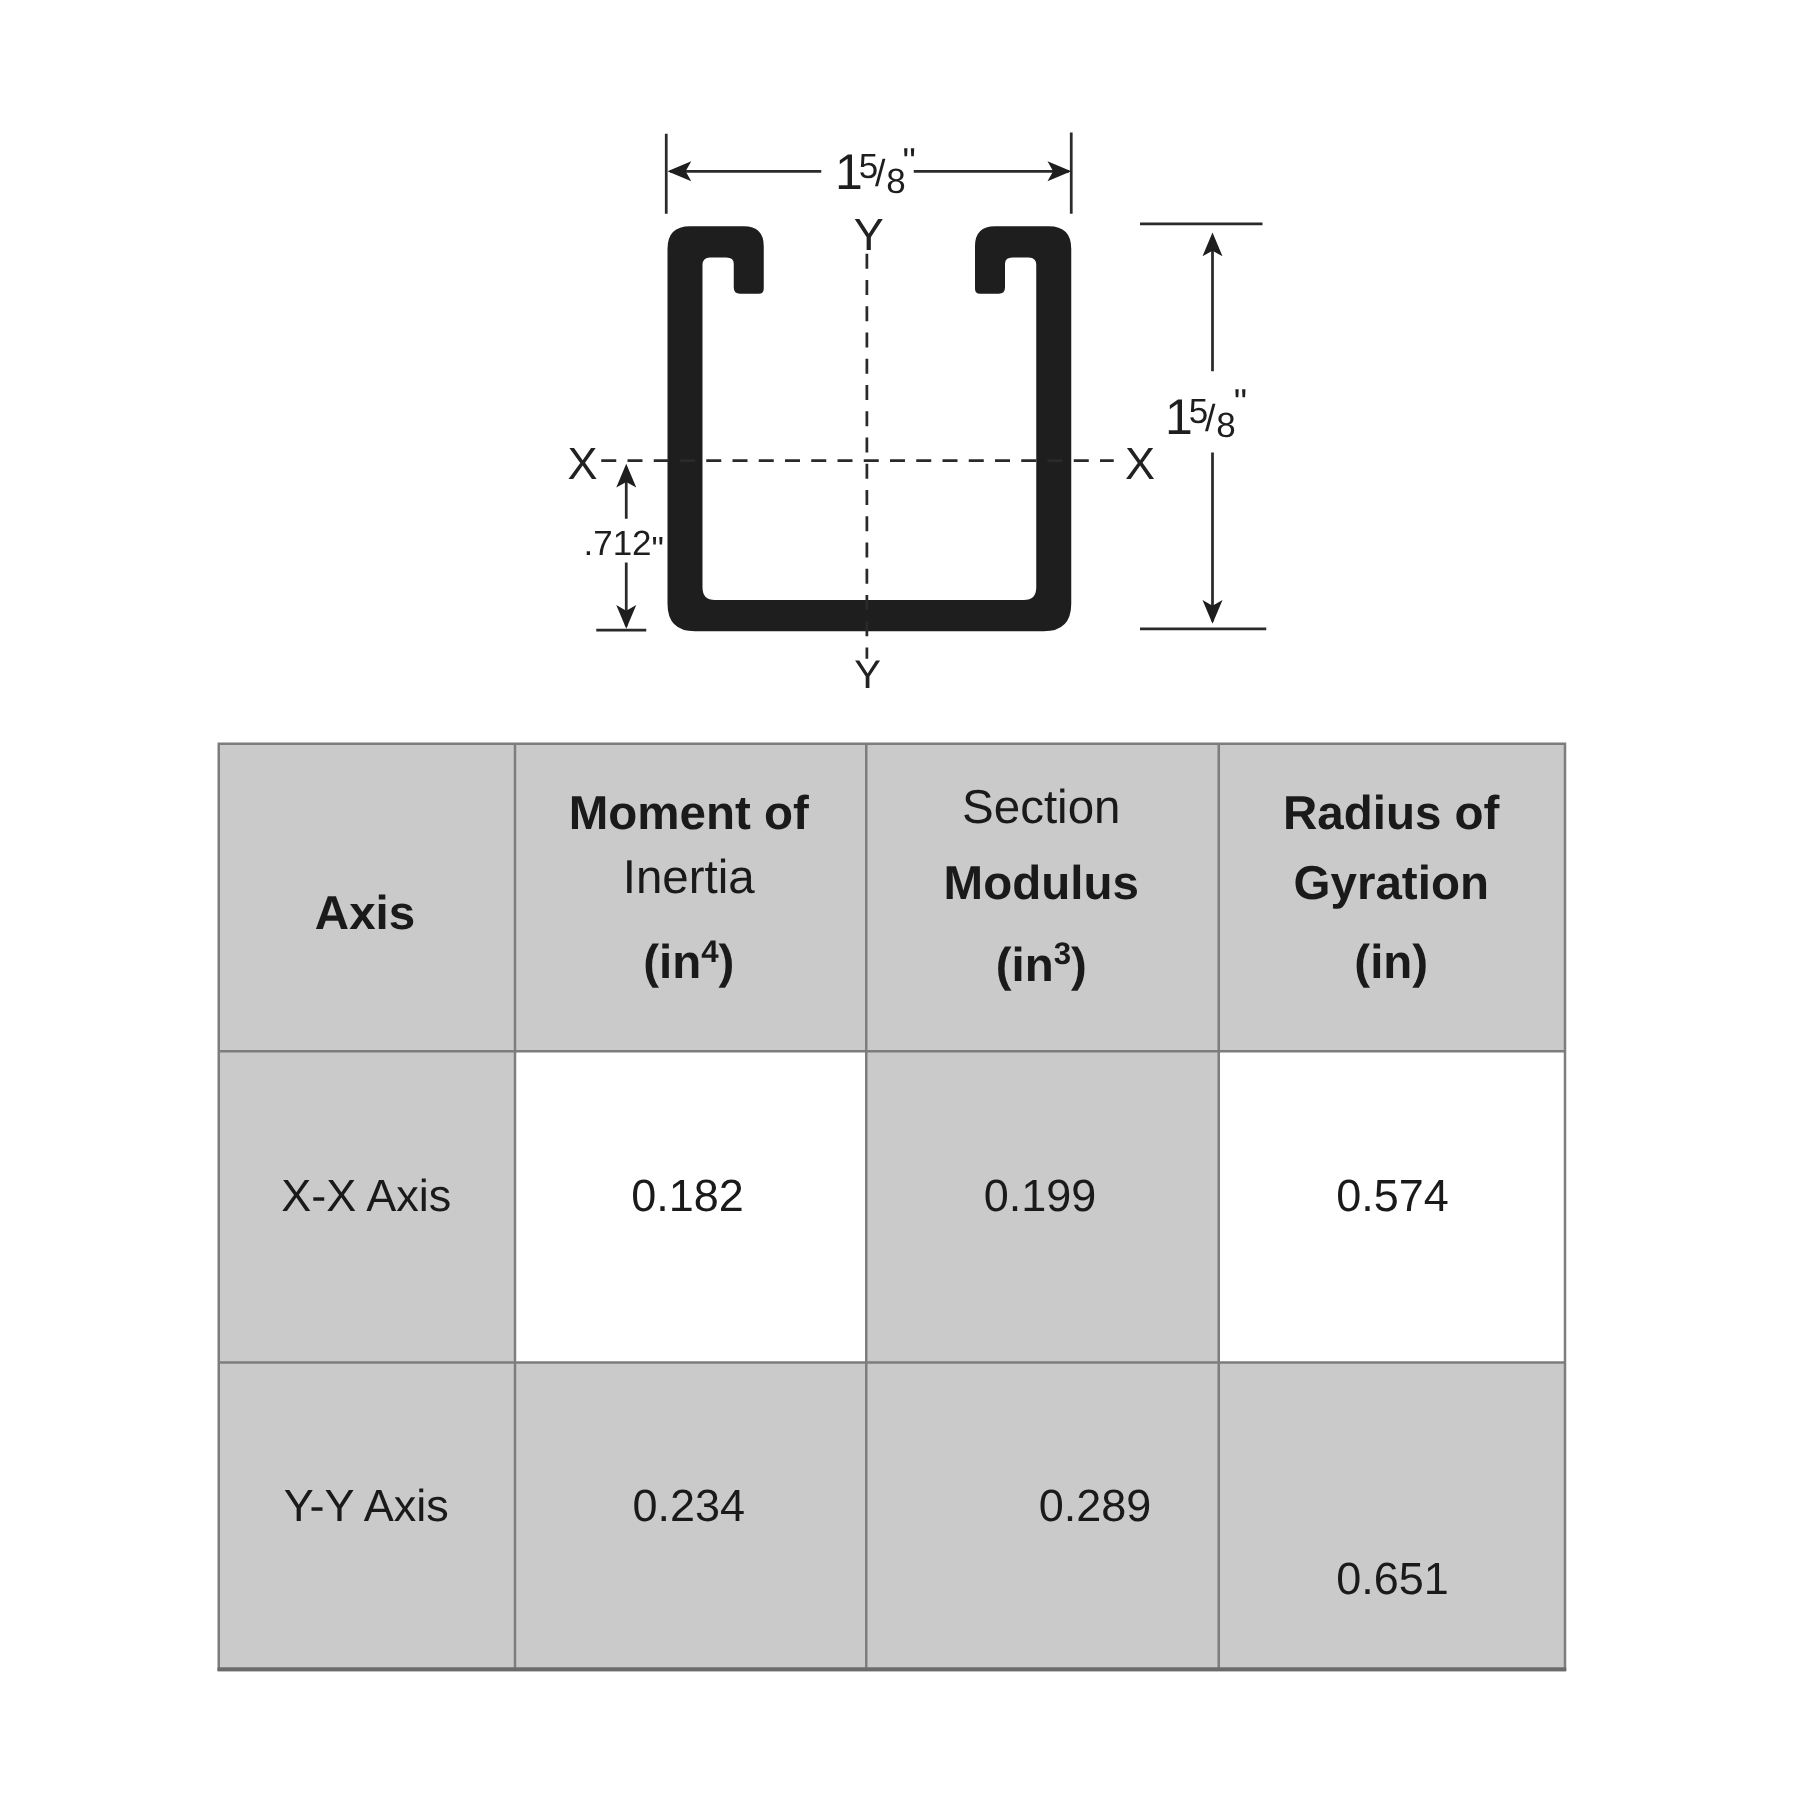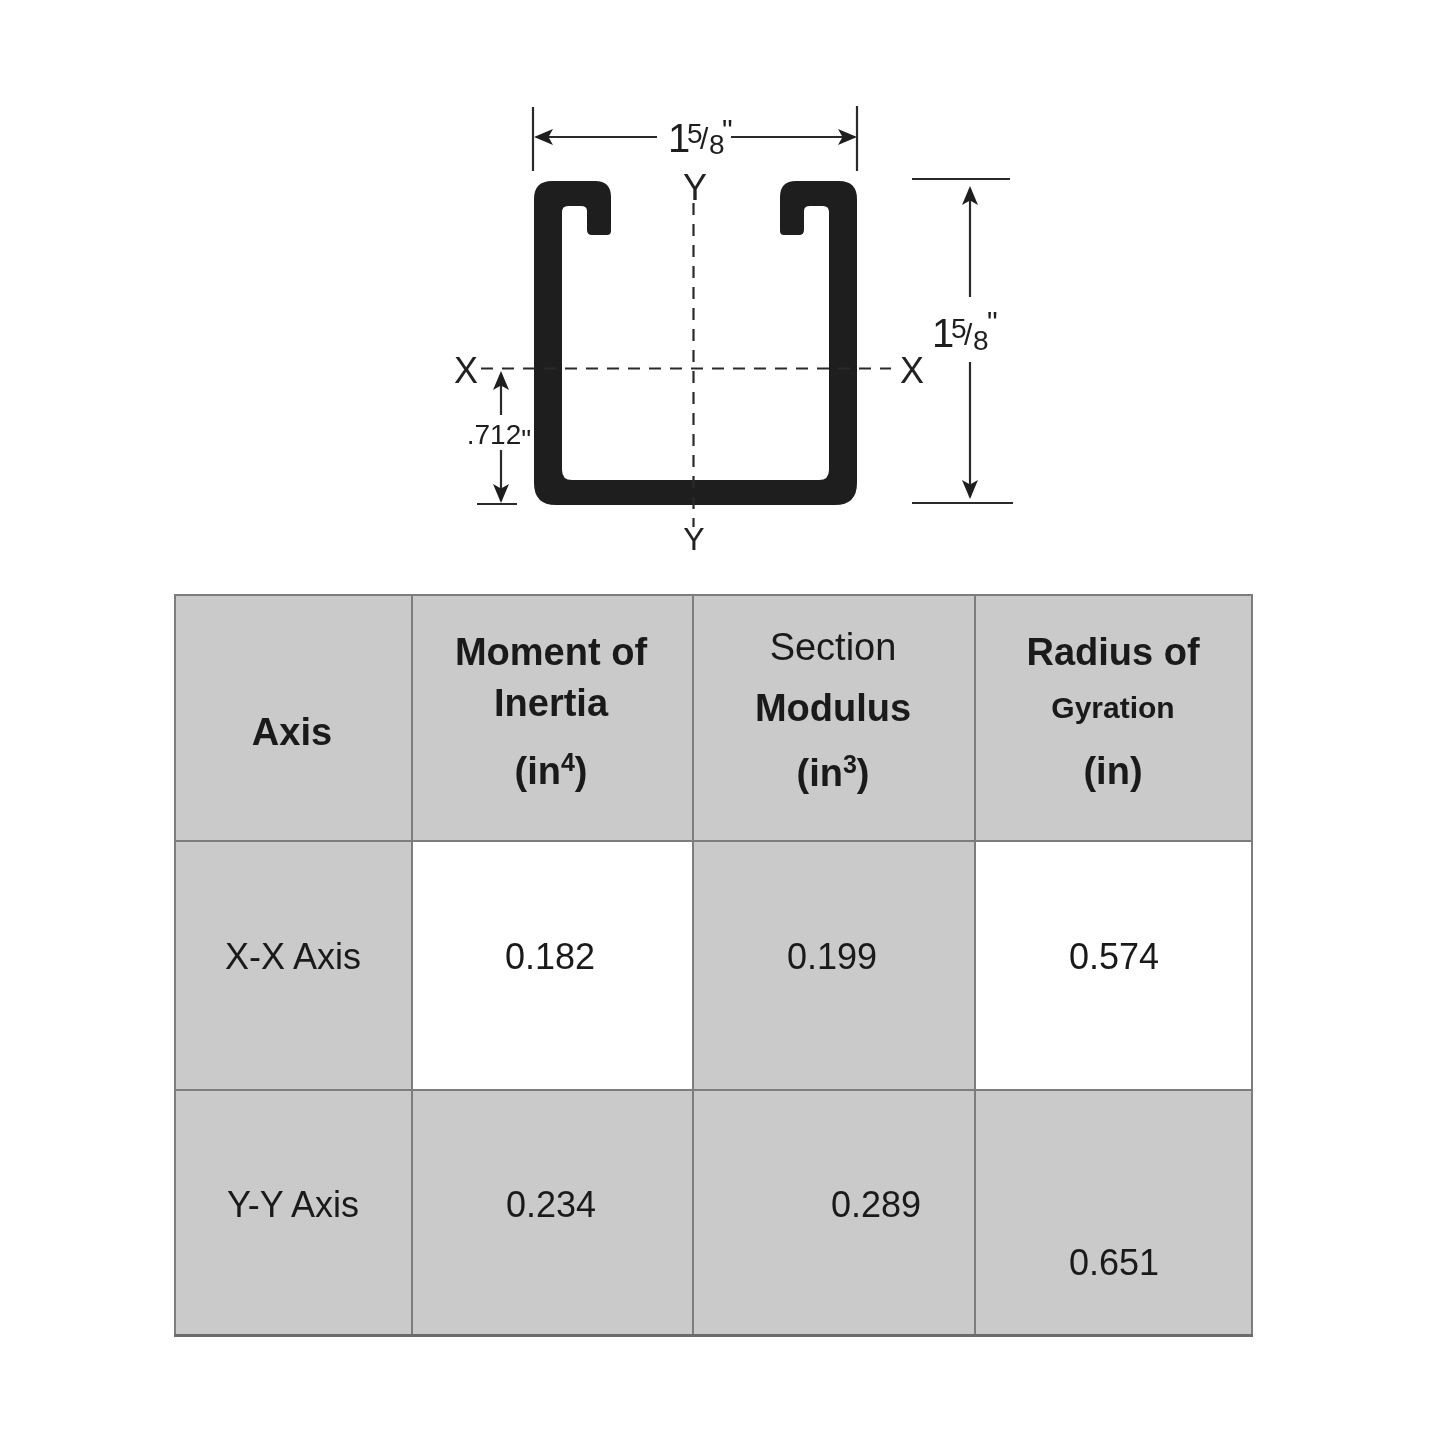--- a/index.html
+++ b/index.html
@@ -105,29 +105,29 @@
 
 <div class="abs" style="left:694px;top:1091px;width:280px;height:243px;background:#cacaca;"></div>
 
 <div class="abs" style="left:976px;top:1091px;width:275px;height:243px;background:#cacaca;"></div>
 
 <div class="abs" style="left:174px;top:1334px;width:1079px;height:3px;background:#6b6b6b;"></div>
 
 <div class="abs ctr" style="left:292px;top:708px;font-size:38px;font-weight:bold;color:#1a1a1a;margin-top:24px;">Axis</div>
 
 <div class="abs ctr" style="left:551px;top:652px;font-size:38px;font-weight:bold;color:#1a1a1a;">Moment of</div>
-<div class="abs ctr" style="left:551px;top:703px;font-size:38px;font-weight:bold;color:#1a1a1a;">Inertia</div>
+<div class="abs ctr" style="left:551px;top:703px;font-size:38px;font-weight:normal;color:#1a1a1a;">Inertia</div>
 <div class="abs ctr" style="left:551px;top:770px;font-size:38px;font-weight:bold;color:#1a1a1a;">(in<span style="font-size:25px;vertical-align:13px;">4</span>)</div>
 
 <div class="abs ctr" style="left:833px;top:647px;font-size:38px;font-weight:normal;color:#1a1a1a;">Section</div>
 <div class="abs ctr" style="left:833px;top:708px;font-size:38px;font-weight:bold;color:#1a1a1a;">Modulus</div>
 <div class="abs ctr" style="left:833px;top:772px;font-size:38px;font-weight:bold;color:#1a1a1a;">(in<span style="font-size:25px;vertical-align:13px;">3</span>)</div>
 
 <div class="abs ctr" style="left:1113px;top:652px;font-size:38px;font-weight:bold;color:#1a1a1a;text-align:center;">Radius of</div>
-<div class="abs ctr" style="left:1113px;top:708px;font-size:30px;font-weight:bold;color:#1a1a1a;">Gyration</div>
+<div class="abs ctr" style="left:1113px;top:708px;font-size:38px;font-weight:bold;color:#1a1a1a;">Gyration</div>
 <div class="abs ctr" style="left:1113px;top:771px;font-size:38px;font-weight:bold;color:#1a1a1a;">(in)</div>
 
 <div class="abs ctr" style="left:293px;top:957px;font-size:36px;color:#1a1a1a;text-align:center;">X-X Axis</div>
 <div class="abs ctr" style="left:550px;top:957px;font-size:36px;color:#1a1a1a;">0.182</div>
 <div class="abs ctr" style="left:832px;top:957px;font-size:36px;color:#1a1a1a;">0.199</div>
 <div class="abs ctr" style="left:1114px;top:957px;font-size:36px;color:#1a1a1a;">0.574</div>
 
 <div class="abs ctr" style="left:293px;top:1205px;font-size:36px;color:#1a1a1a;">Y-Y Axis</div>
 <div class="abs ctr" style="left:551px;top:1205px;font-size:36px;color:#1a1a1a;">0.234</div>
 <div class="abs ctr" style="left:876px;top:1205px;font-size:36px;color:#1a1a1a;">0.289</div>

